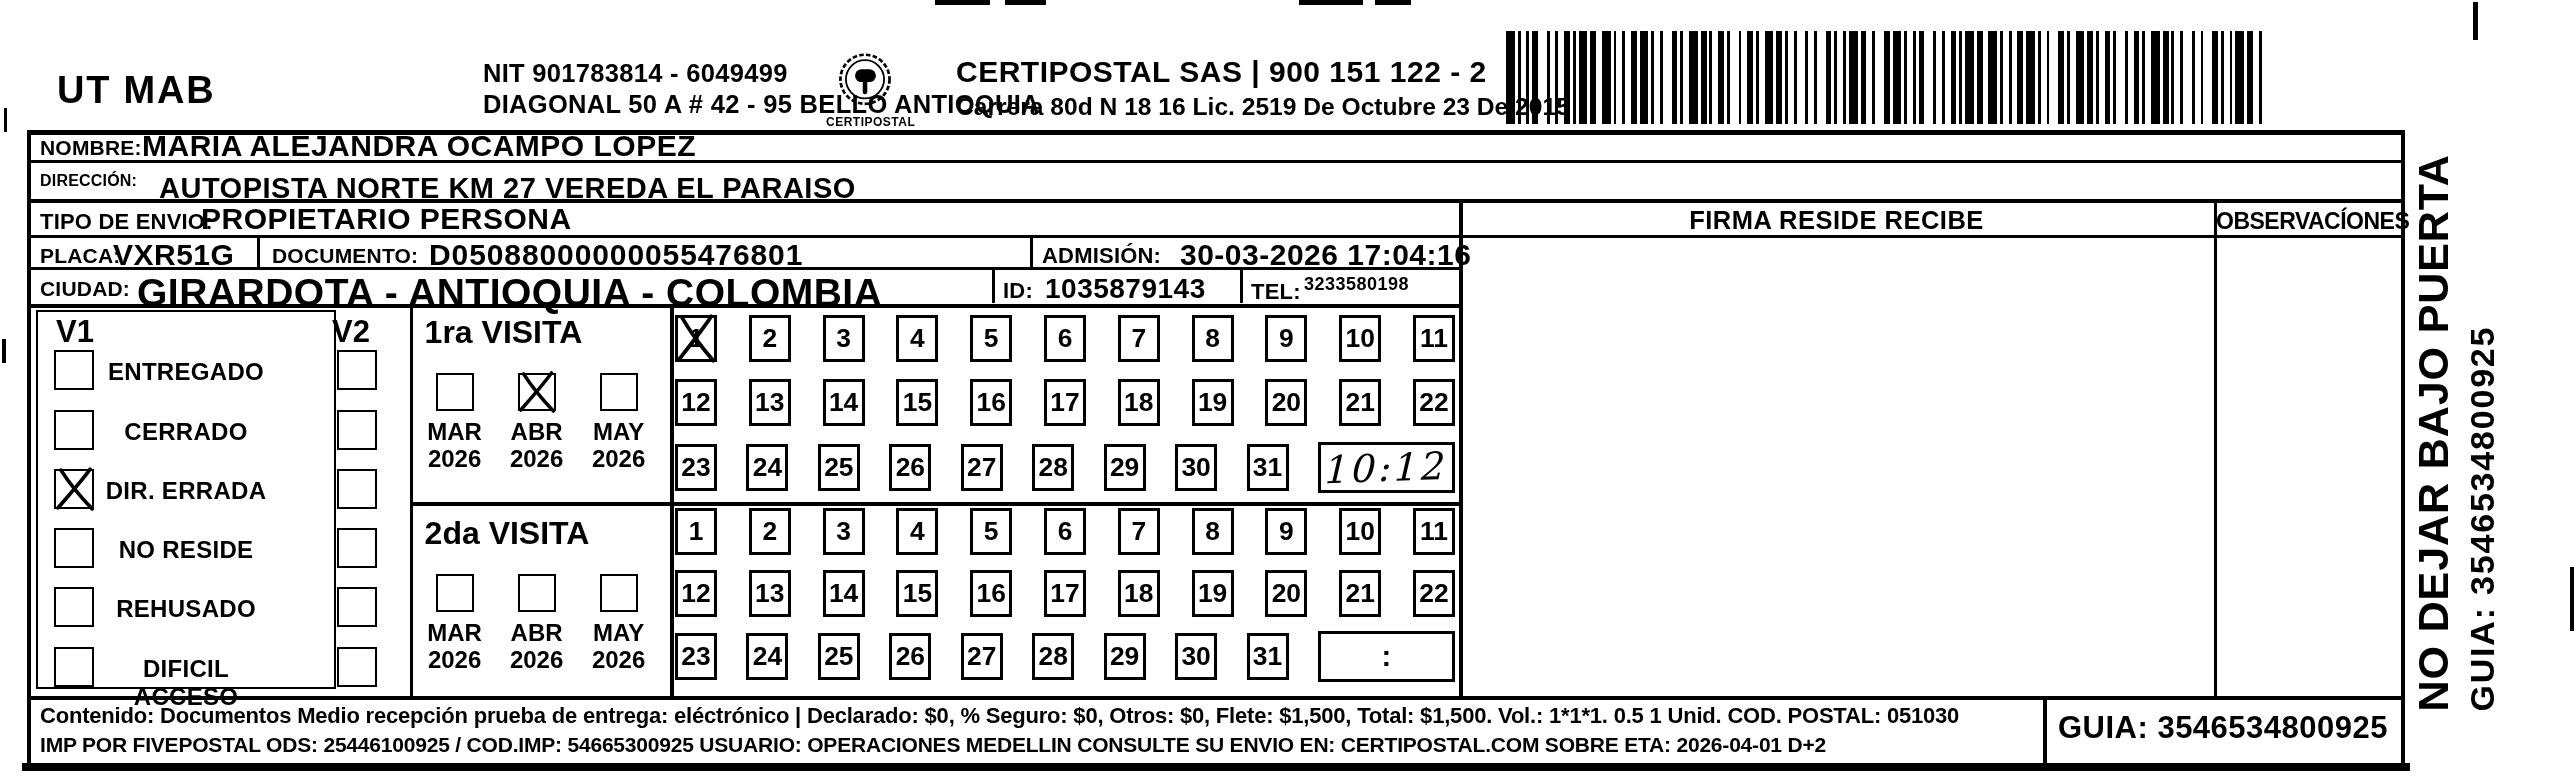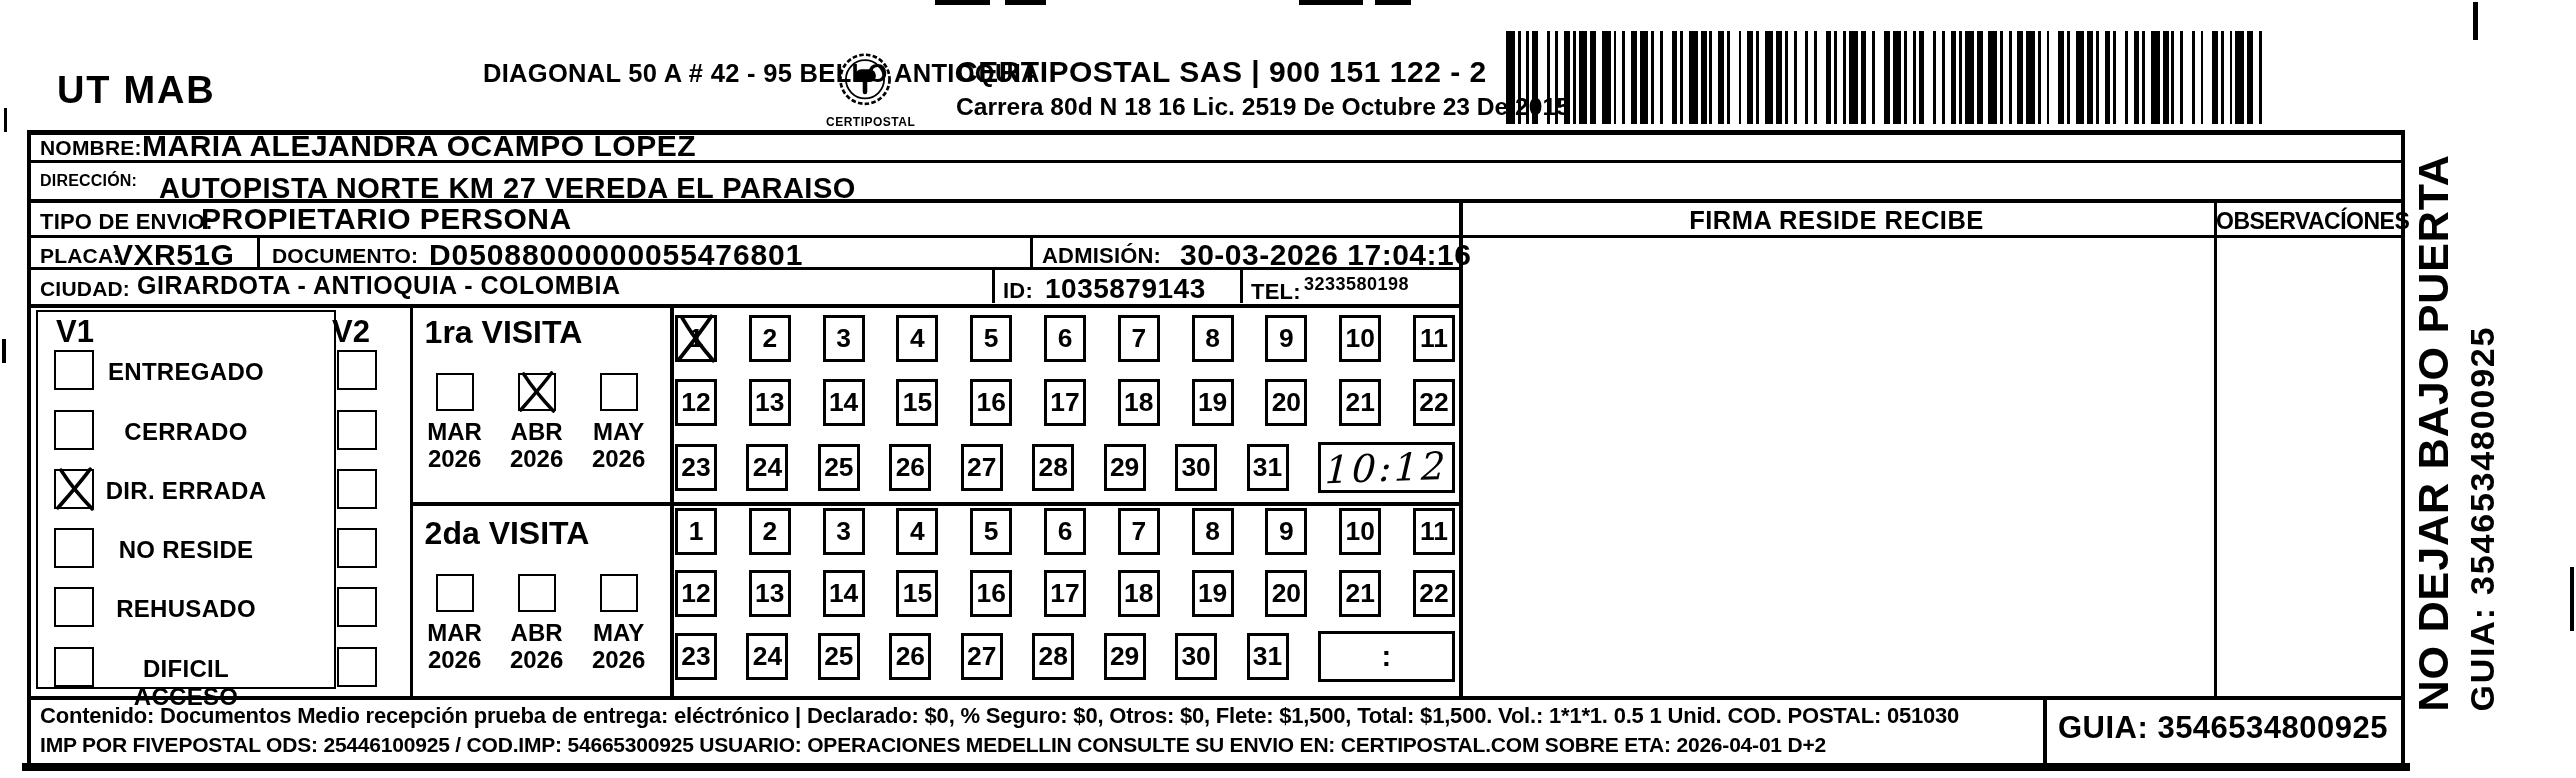--- a/index.html
+++ b/index.html
@@ -70,20 +70,21 @@
   #side-note .l2{font-size:34px;font-weight:600;letter-spacing:1.8px;line-height:47px;white-space:nowrap;}
 
   .artifact{position:absolute;background:#000;}
 </style>
 </head>
 <body>
 
 <div class="abs ut-mab" style="left:57px;top:69px;">UT MAB</div>
 
 <div class="abs nit" style="left:483px;top:58px;">
+  <div>NIT 901783814 - 6049499</div>
   <div>DIAGONAL 50 A # 42 - 95  BELLO  ANTIOQUIA</div>
 </div>
 
 <div class="abs" style="left:835px;top:51px;">
   <svg width="60" height="62" viewBox="0 0 66 68">
     <circle cx="33" cy="31" r="27" fill="none" stroke="#000" stroke-width="3" stroke-dasharray="5 2.5"></circle>
     <circle cx="33" cy="31" r="21" fill="none" stroke="#000" stroke-width="2"></circle>
     <rect x="22" y="20" width="23" height="14" rx="7" fill="#000"></rect>
     <path d="M33 33 L33 45" stroke="#000" stroke-width="5" stroke-linecap="round"></path>
   </svg>
@@ -302,21 +303,21 @@
 <span class="abs flabel" style="left:40px;top:244px;">PLACA:</span>
 <span class="abs fvalue" style="left:113px;top:238px;">VXR51G</span>
 
 <span class="abs flabel" style="left:272px;top:244px;">DOCUMENTO:</span>
 <span class="abs fvalue" style="left:429px;top:238px;letter-spacing:0.9px;">D05088000000055476801</span>
 
 <span class="abs flabel" style="left:1042px;top:243px;font-size:22px;">ADMISIÓN:</span>
 <span class="abs fvalue" style="left:1180px;top:238px;">30-03-2026 17:04:16</span>
 
 <span class="abs flabel" style="left:40px;top:277px;">CIUDAD:</span>
-<span class="abs fvalue" style="left:137px;top:271px;font-size:25px;">GIRARDOTA - ANTIOQUIA - COLOMBIA</span>
+<span class="abs fvalue" style="left:137px;top:271px;font-size:39px;">GIRARDOTA - ANTIOQUIA - COLOMBIA</span>
 
 <span class="abs flabel" style="left:1003px;top:278px;font-size:22px;">ID:</span>
 <span class="abs fvalue" style="left:1045px;top:273px;font-size:28px;">1035879143</span>
 
 <span class="abs flabel" style="left:1251px;top:279px;font-size:22px;">TEL:</span>
 <span class="abs fvalue" style="left:1304px;top:274px;font-size:18px;">3233580198</span>
 
 <div class="abs" id="status-box">
   <div class="vhead" style="left:18px;">V1</div>
   <div class="vhead" style="left:294px;">V2</div>

